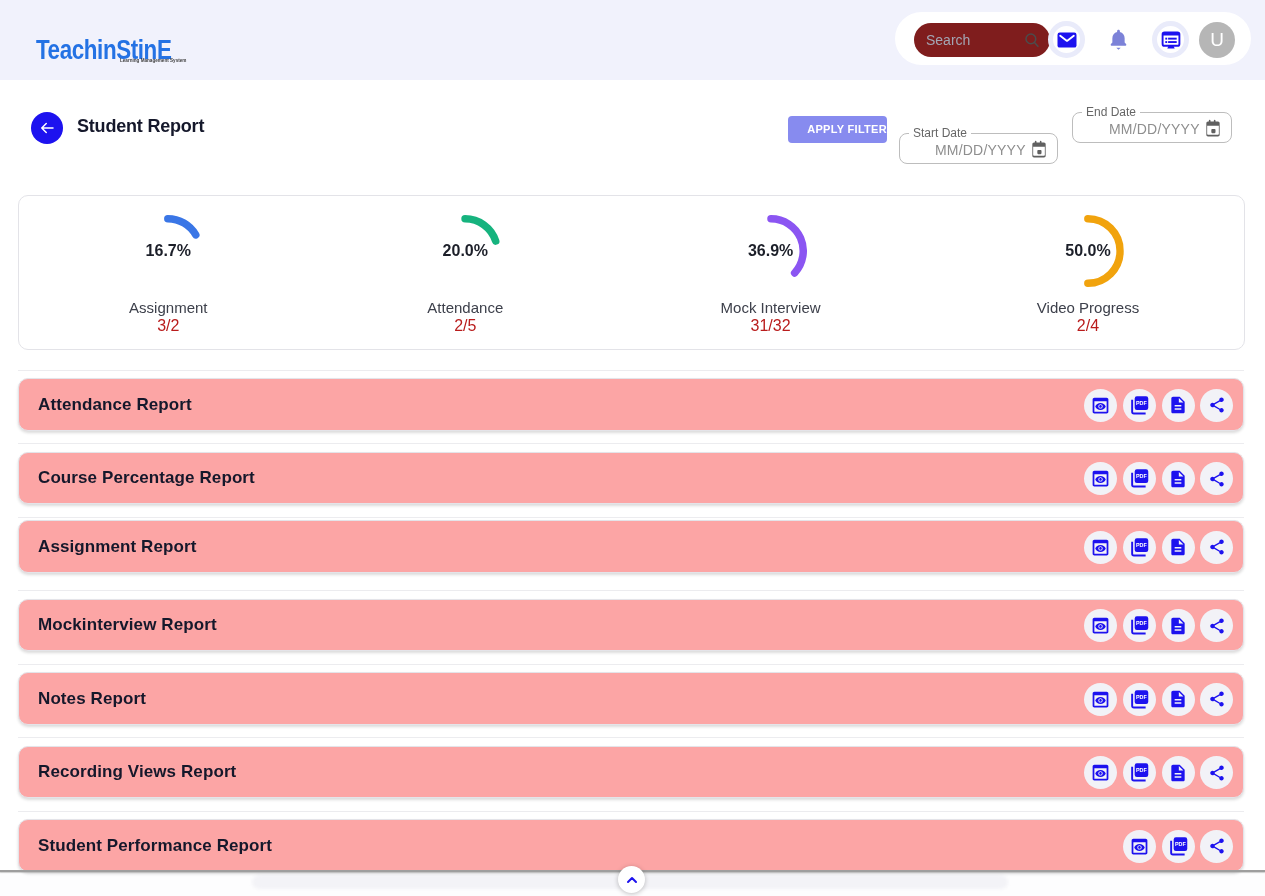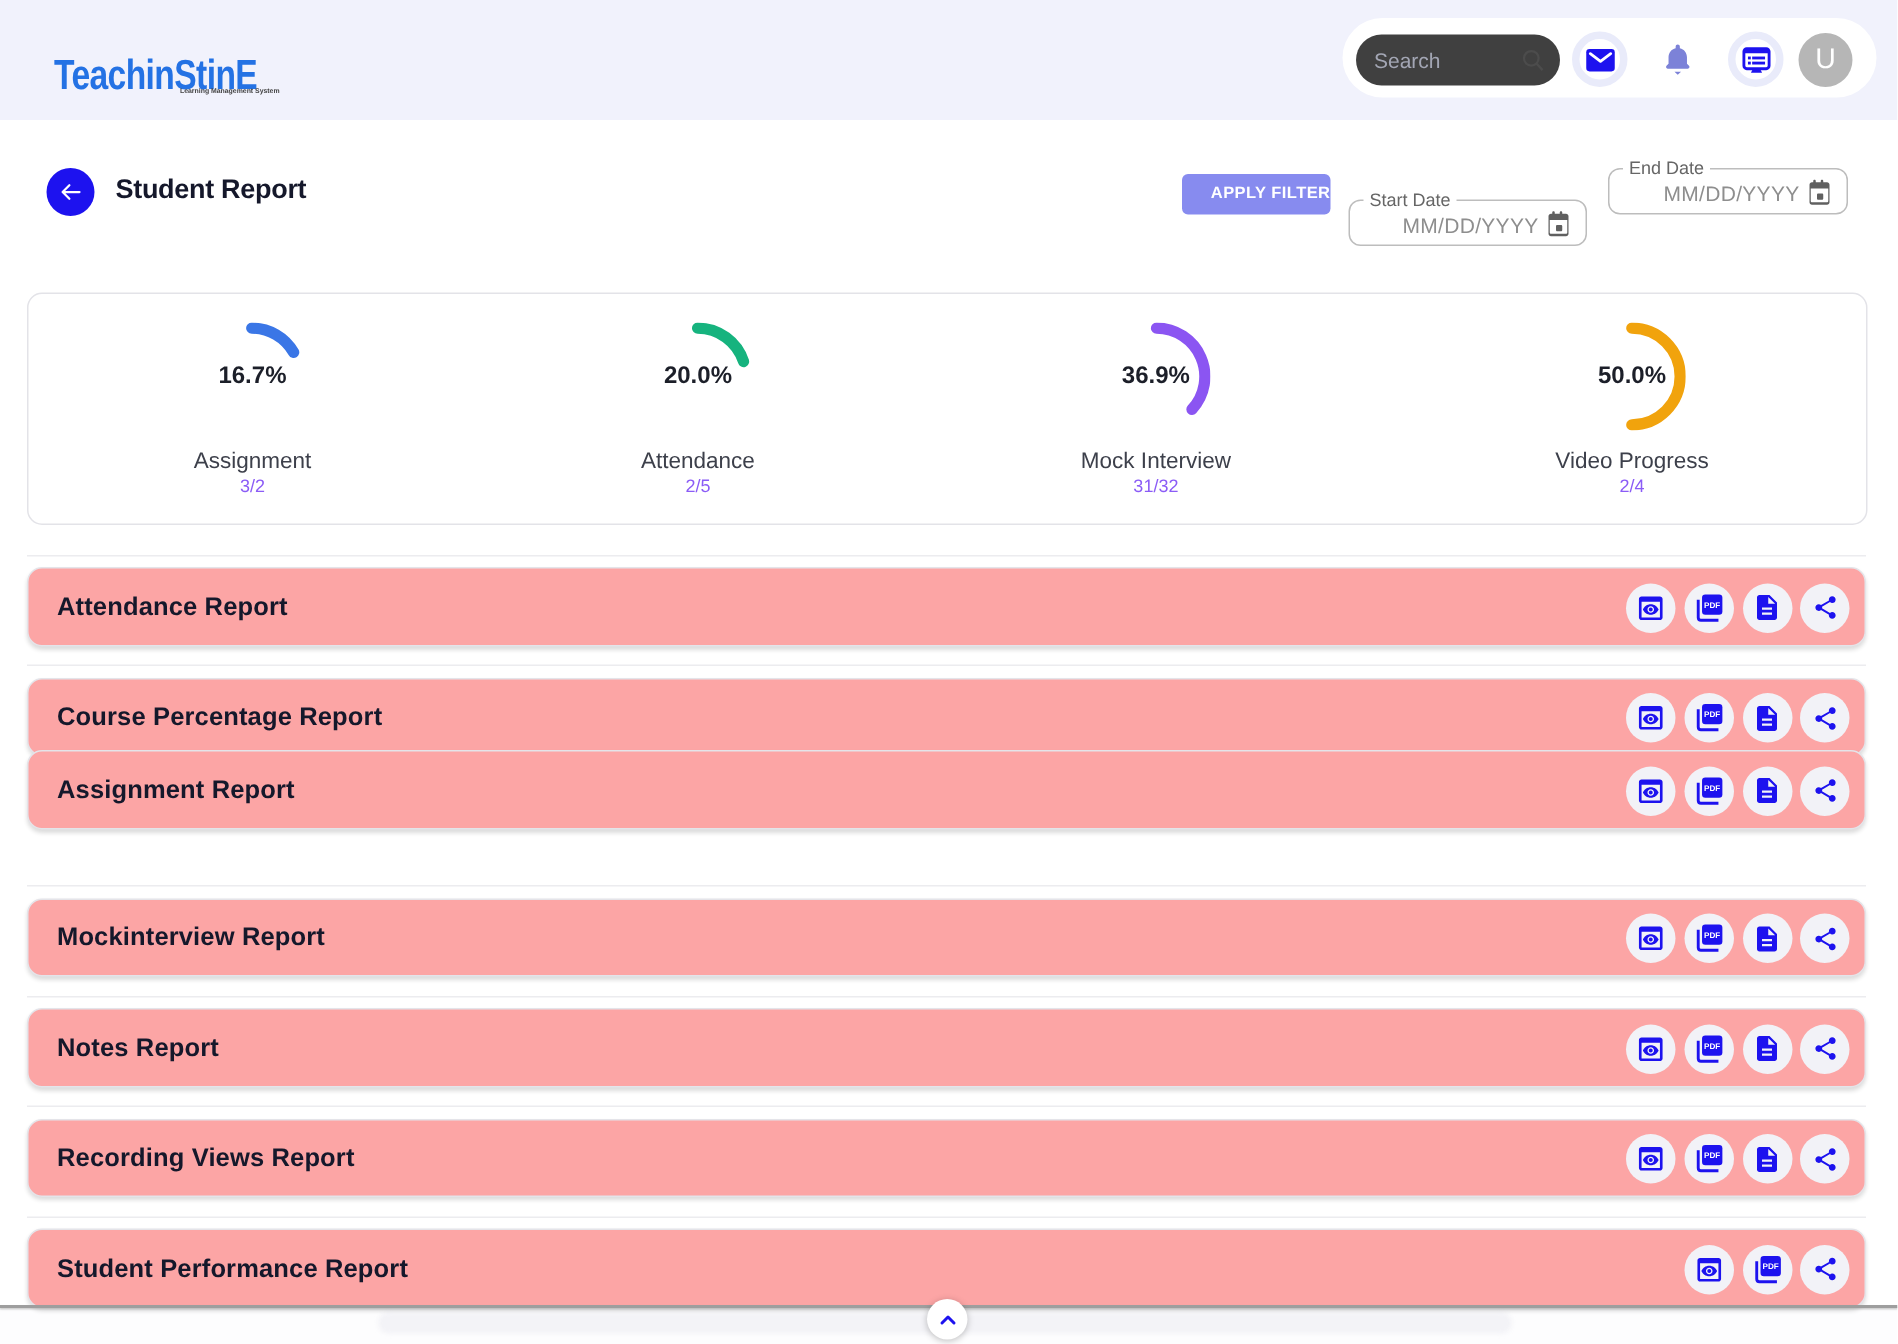--- a/index.html
+++ b/index.html
@@ -5,21 +5,21 @@
 * { margin:0; padding:0; box-sizing:border-box; }
 html,body { width:1265px; height:896px; overflow:hidden; background:#fff;
   font-family:"Liberation Sans", sans-serif; position:relative; }
 
 
 .header { position:absolute; left:0; top:0; width:1265px; height:80px; background:#f1f2fc; }
 .logo { position:absolute; left:36px; top:34px; font-size:28px; font-weight:bold;
   color:#2472e4; letter-spacing:-0.5px; transform:scaleX(0.8); transform-origin:left center; }
 .logo-sub { position:absolute; left:120px; top:58px; font-size:4.6px; color:#444; font-weight:bold;}
 .hpill { position:absolute; left:895px; top:12px; width:356px; height:53px; background:#fff; border-radius:27px; }
-.search { position:absolute; left:9px; top:10.5px; width:136px; height:34px; background:#404040; border-radius:17px; }
+.search { position:absolute; left:19px; top:10.5px; width:136px; height:34px; background:#7f1d1d; border-radius:17px; }
 .search-txt { position:absolute; left:12px; top:9px; font-size:14px; color:#a3a6b4; }
 .hcircle { position:absolute; width:37px; height:37px; border-radius:50%; background:#fff; border:5px solid #e9ebfa; box-sizing:border-box; top:9px; }
 .avatar { position:absolute; width:36px; height:36px; border-radius:50%; background:#b6b6b6; top:9.5px; left:304px;
   color:#fff; font-size:19px; font-weight:400; text-align:center; line-height:36px; }
 
 
 .backbtn { position:absolute; left:31px; top:112px; width:32px; height:32px; border-radius:50%; background:#1d12ef; }
 .pagetitle { position:absolute; left:77px; top:116px; font-size:18px; font-weight:bold; color:#15182b; letter-spacing:-0.2px; }
 .applybtn { position:absolute; left:788px; top:116px; width:99px; height:27px; background:#878bef; border-radius:4px;
   color:#fff; font-size:11px; font-weight:bold; letter-spacing:0.3px; text-align:right; line-height:26px; }
@@ -29,21 +29,21 @@
 
 
 .card { position:absolute; left:18px; top:195px; width:1227px; height:155px; background:#fff;
   border:1px solid #e3e3e8; border-radius:10px; }
 .statrow { position:absolute; left:0; top:19px; width:100%; }
 .stat { position:absolute; top:0; transform:translateX(-50%); display:flex; flex-direction:column; align-items:center; }
 .ring { position:relative; width:72px; height:72px;text-align:center; }
 .ring .pct { position:absolute; left:-40px; right:-40px; top:0; height:72px; display:flex; align-items:center;
   justify-content:center; font-size:16px; font-weight:bold; color:#1c1f29; }
 .slabel { margin-top:12px; font-size:15px; color:#3d404b; }
-.ssub { margin-top:1px; font-size:12px; color:#8b5cf6; }
+.ssub { margin-top:1px; font-size:16px; color:#b91c1c; }
 
 
 .rrow { position:absolute; left:18px; width:1226px; height:52.5px; background:#fca5a5;
   border:1px solid #e4e4e9; border-radius:10px; box-shadow:0 2px 3px rgba(0,0,0,0.14); }
 .rtitle { position:absolute; left:19px; top:0; height:51px; display:flex; align-items:center;
   font-size:17px; font-weight:bold; color:#15182b; letter-spacing:0.1px; }
 .icircle { position:absolute; top:9.5px; width:33px; height:33px; border-radius:50%; background:#f2f2f7;
   display:flex; align-items:center; justify-content:center; }
 .divline { position:absolute; left:18px; width:1226px; height:1px; background:#ececef; }
 
@@ -217,21 +217,21 @@
       <svg width="20" height="20" viewBox="0 0 24 24">
         <path fill="#1d12ef" d="M14 2H6c-1.1 0-2 .9-2 2v16c0 1.1.9 2 2 2h12c1.1 0 2-.9 2-2V8l-6-6zm-1 7V3.5L18.5 9H13zm-5 3h8v1.8H8V12zm0 4h8v1.8H8V16z"></path>
       </svg>
     </div>
     <div class="icircle" style="left:1181px">
       <svg width="18" height="18" viewBox="0 0 24 24">
         <path fill="#1d12ef" d="M18 16.1c-.8 0-1.5.3-2 .8l-7.1-4.2c.1-.2.1-.5.1-.7s0-.5-.1-.7L16 7.2c.5.5 1.2.8 2 .8 1.7 0 3-1.3 3-3s-1.3-3-3-3-3 1.3-3 3c0 .2 0 .5.1.7L8 9.8c-.5-.5-1.2-.8-2-.8-1.7 0-3 1.3-3 3s1.3 3 3 3c.8 0 1.5-.3 2-.8l7.1 4.2c-.1.2-.1.4-.1.7 0 1.6 1.3 2.9 3 2.9s3-1.3 3-2.9-1.3-3-3-3z"></path>
       </svg>
     </div>
   </div>
-<div class="rrow" style="top:500px">
+<div class="rrow" style="top:520px">
     <div class="rtitle">Assignment Report</div>
     <div class="icircle" style="left:1065px">
       <svg width="21" height="21" viewBox="0 0 24 24">
         <path fill="#1d12ef" d="M19 3H5c-1.1 0-2 .9-2 2v14c0 1.1.9 2 2 2h14c1.1 0 2-.9 2-2V5c0-1.1-.9-2-2-2zm0 16H5V7h14v12zm-5.5-6c0 .83-.67 1.5-1.5 1.5s-1.5-.67-1.5-1.5.67-1.5 1.5-1.5 1.5.67 1.5 1.5zM12 9c-2.73 0-5.06 1.66-6 4 .94 2.34 3.27 4 6 4s5.06-1.66 6-4c-.94-2.34-3.27-4-6-4zm0 6.5c-1.38 0-2.5-1.12-2.5-2.5s1.12-2.5 2.5-2.5 2.5 1.12 2.5 2.5-1.12 2.5-2.5 2.5z"></path>
       </svg>
     </div>
     <div class="icircle" style="left:1103.5px">
       <svg width="21" height="21" viewBox="0 0 24 24">
         <rect x="6.5" y="1.5" width="15.5" height="15.5" rx="2.5" fill="#1d12ef"></rect>
         <path fill="none" stroke="#1d12ef" stroke-width="2.2" d="M3.6 5.5V19c0 1.2.9 2.1 2.1 2.1H19"></path>

